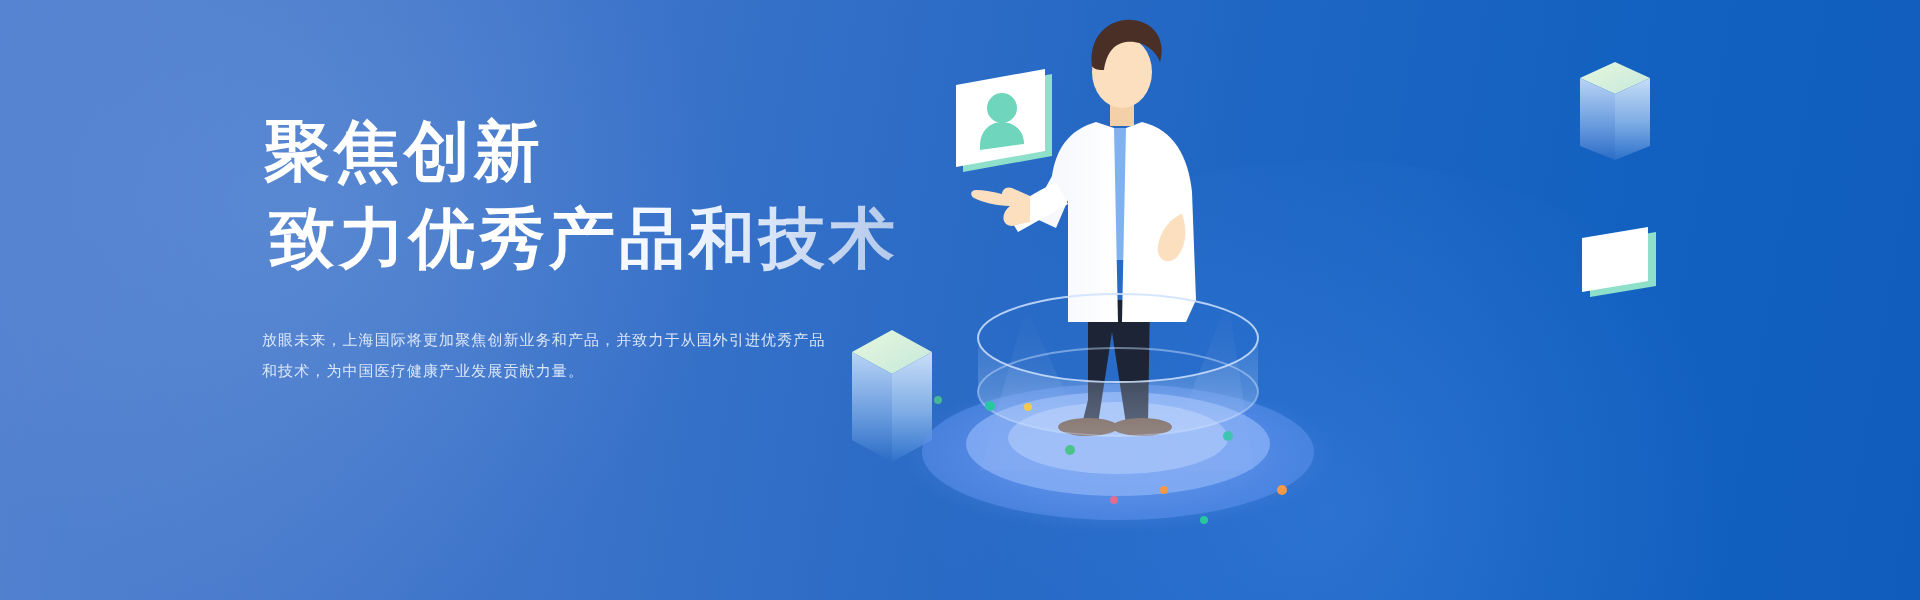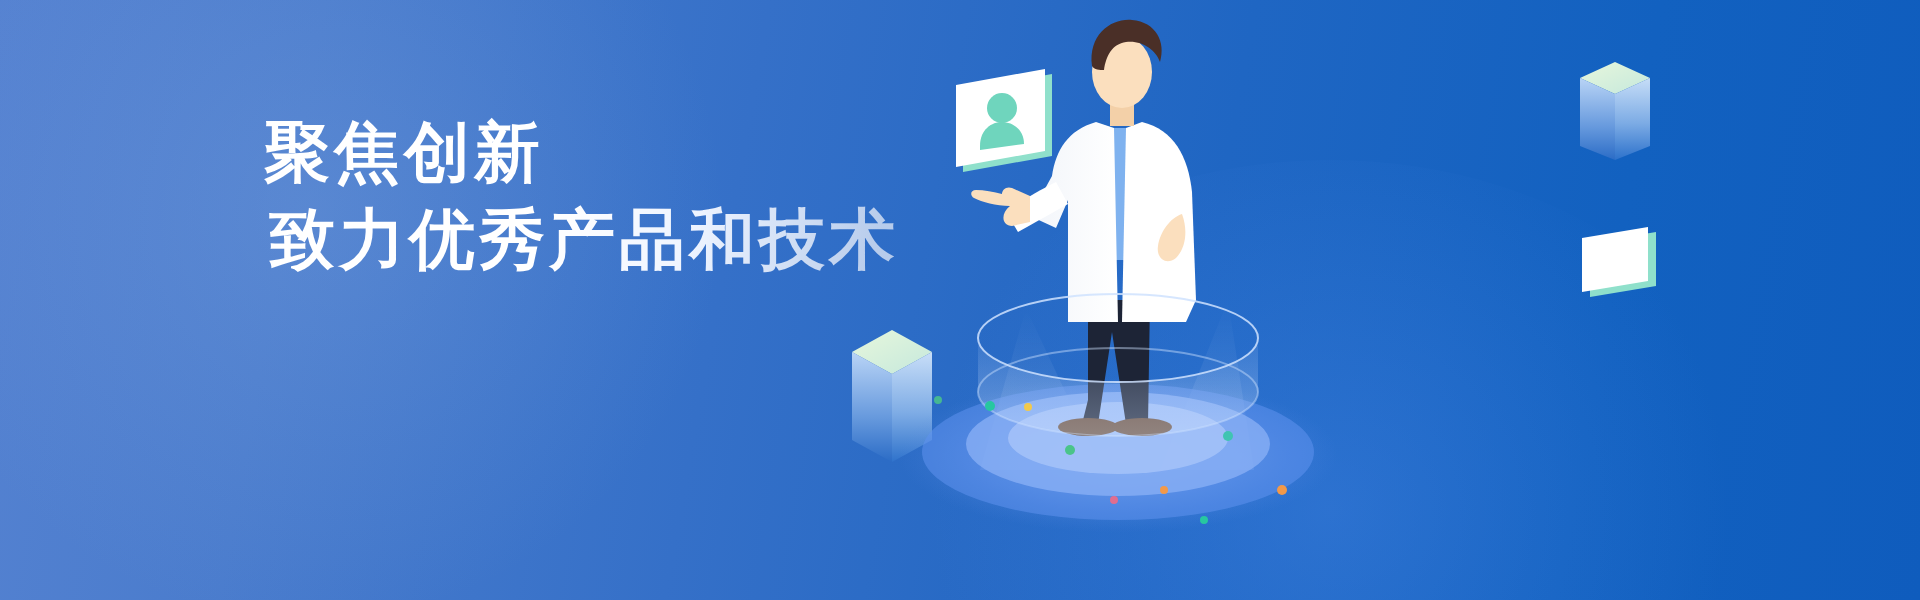--- a/index.html
+++ b/index.html
@@ -35,20 +35,21 @@
     width: 900px; height: 700px;
     background: radial-gradient(circle, rgba(80,140,235,.35) 0%, rgba(80,140,235,0) 70%);
   }
 
   
   .copy {
     position: absolute;
     left: 262px;
     top: 112px;
     width: 820px;
+    font-family: Liberation Serif, serif;
   }
   .headline {
     font-size: 66px;
     font-weight: bold;
     line-height: 1.22;
     letter-spacing: 4px;
     margin: 0;
     white-space: nowrap;
     background-image: linear-gradient(100deg, #ffffff 0%, #ffffff 34%, #eef4ff 52%, #b9cdec 74%, #8fb0e0 100%);
     -webkit-background-clip: text;
@@ -85,20 +86,24 @@
 
 <div id="banner">
 
   <div class="bg-glow g1"></div>
   <div class="bg-glow g2"></div>
 
   <div class="copy">
     <h1 class="headline line1">聚焦创新</h1>
     <h1 class="headline line2">致力优秀产品和技术</h1>
 
+    <div class="subcopy">
+      <span class="srow">放眼未来，上海国际将更加聚焦创新业务和产品，并致力于从国外引进优秀产品</span>
+      <span class="srow">和技术，为中国医疗健康产业发展贡献力量。</span>
+    </div>
   </div>
 
   <div class="art">
     <svg width="1090" height="600" viewBox="0 0 1090 600" xmlns="http://www.w3.org/2000/svg">
       <defs>
         <linearGradient id="barBody" x1="0" y1="0" x2="0" y2="1">
           <stop offset="0%" stop-color="#d6e8fc"></stop>
           <stop offset="55%" stop-color="#86b2e8"></stop>
           <stop offset="100%" stop-color="#2f73cc"></stop>
         </linearGradient>

